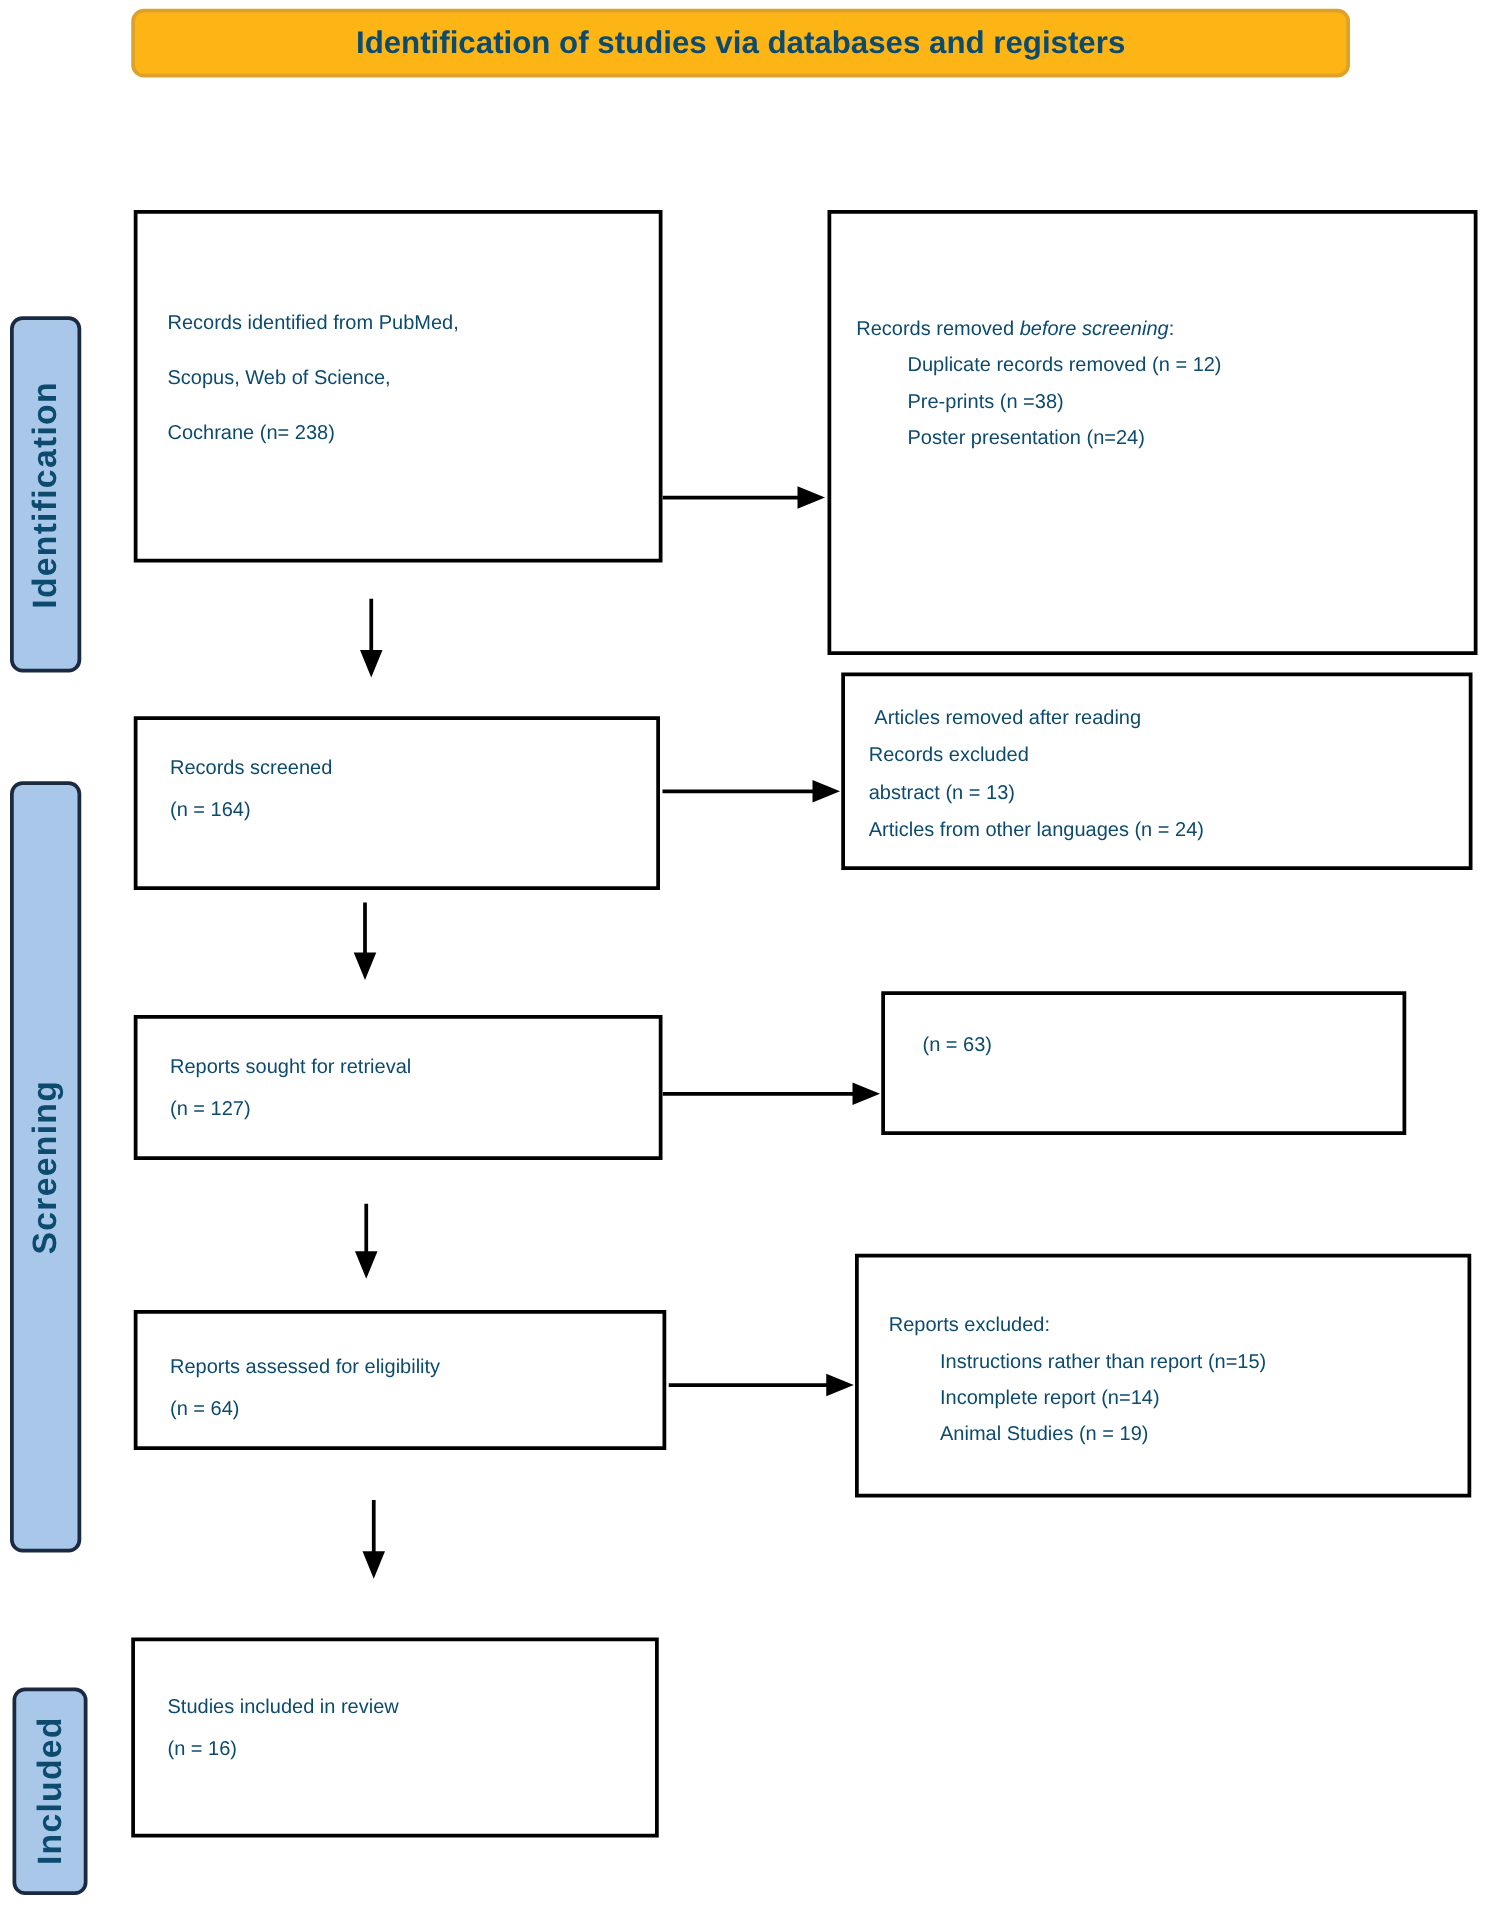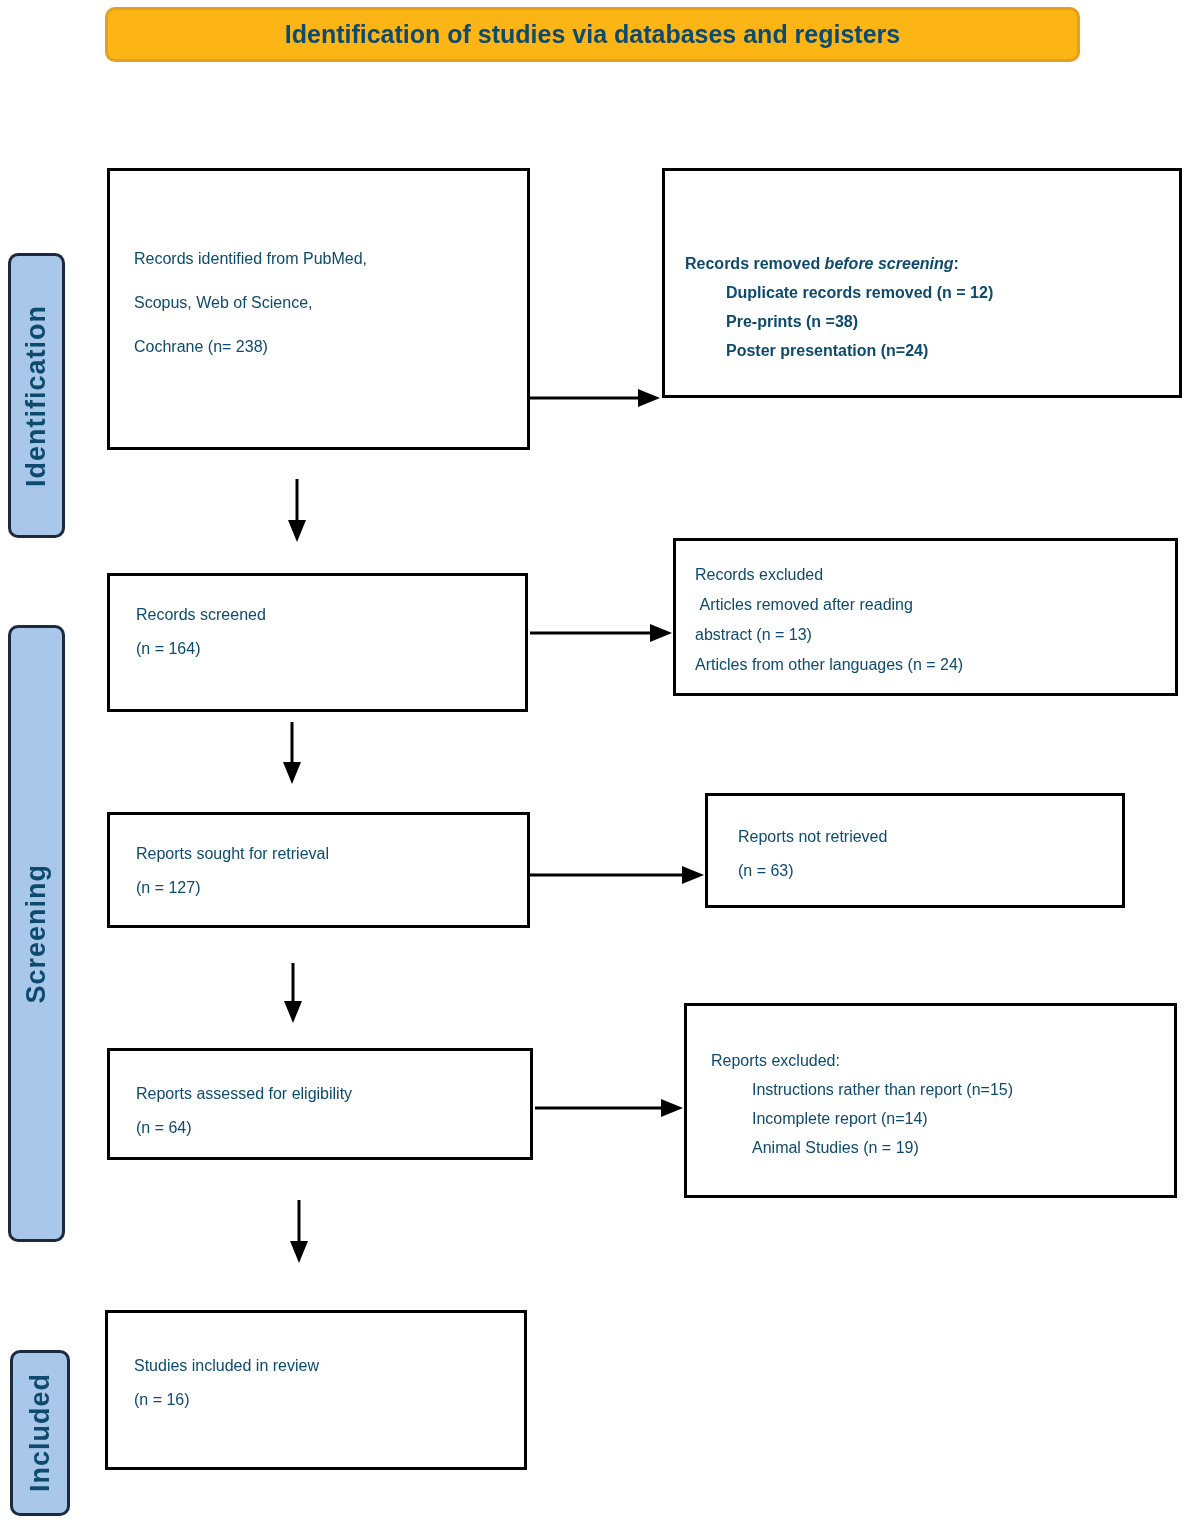--- a/index.html
+++ b/index.html
@@ -50,21 +50,21 @@
   .fbox {
     position: absolute;
     box-sizing: border-box;
     background: #ffffff;
     border: 3px solid #000000;
     font-size: 16px;
   }
   .prewrap { white-space: pre-wrap; }
 
   .box-records-identified   { left: 107px; top: 168px;  width: 423px; height: 282px; padding: 66px 18px 0 24px; line-height: 44px; }
-  .box-records-removed      { left: 662px; top: 168px;  width: 520px; height: 230px; padding: 78px 14px 0 20px; line-height: 29px; font-weight: bold; }
+  .box-records-removed      { left: 662px; top: 168px;  width: 520px; height: 356px; padding: 78px 14px 0 20px; line-height: 29px; }
   .box-records-screened     { left: 107px; top: 573px;  width: 421px; height: 139px; padding: 22px 18px 0 26px; line-height: 34px; }
   .box-records-excluded     { left: 673px; top: 538px;  width: 505px; height: 158px; padding: 19px 12px 0 19px; line-height: 30px; }
   .box-reports-sought       { left: 107px; top: 812px;  width: 423px; height: 116px; padding: 22px 18px 0 26px; line-height: 34px; }
   .box-reports-not-retrieved{ left: 705px; top: 793px;  width: 420px; height: 115px; padding: 24px 18px 0 30px; line-height: 34px; }
   .box-reports-assessed     { left: 107px; top: 1048px; width: 426px; height: 112px; padding: 26px 18px 0 26px; line-height: 34px; }
   .box-reports-excluded     { left: 684px; top: 1003px; width: 493px; height: 195px; padding: 40px 12px 0 24px; line-height: 29px; }
   .box-studies-included     { left: 105px; top: 1310px; width: 422px; height: 160px; padding: 36px 18px 0 26px; line-height: 34px; }
 
   .indent { padding-left: 41px; }
   .italic { font-style: italic; }
@@ -140,33 +140,32 @@
     <div class="indent">Pre-prints (n =38)</div>
     <div class="indent">Poster presentation (n=24)</div>
   </div>
 
   <div class="fbox box-records-screened">
     <div>Records screened</div>
     <div>(n = 164)</div>
   </div>
 
   <div class="fbox box-records-excluded">
+    <div class="prewrap"> Articles removed after reading</div>
     <div class="prewrap">Records excluded</div>
-    <div class="prewrap"> Articles removed after reading</div>
     <div class="prewrap">abstract (n = 13)</div>
     <div class="prewrap">Articles from other languages (n = 24)</div>
   </div>
 
   <div class="fbox box-reports-sought">
     <div>Reports sought for retrieval</div>
     <div>(n = 127)</div>
   </div>
 
   <div class="fbox box-reports-not-retrieved">
-    <div>Reports not retrieved</div>
     <div>(n = 63)</div>
   </div>
 
   <div class="fbox box-reports-assessed">
     <div>Reports assessed for eligibility</div>
     <div>(n = 64)</div>
   </div>
 
   <div class="fbox box-reports-excluded">
     <div>Reports excluded:</div>

